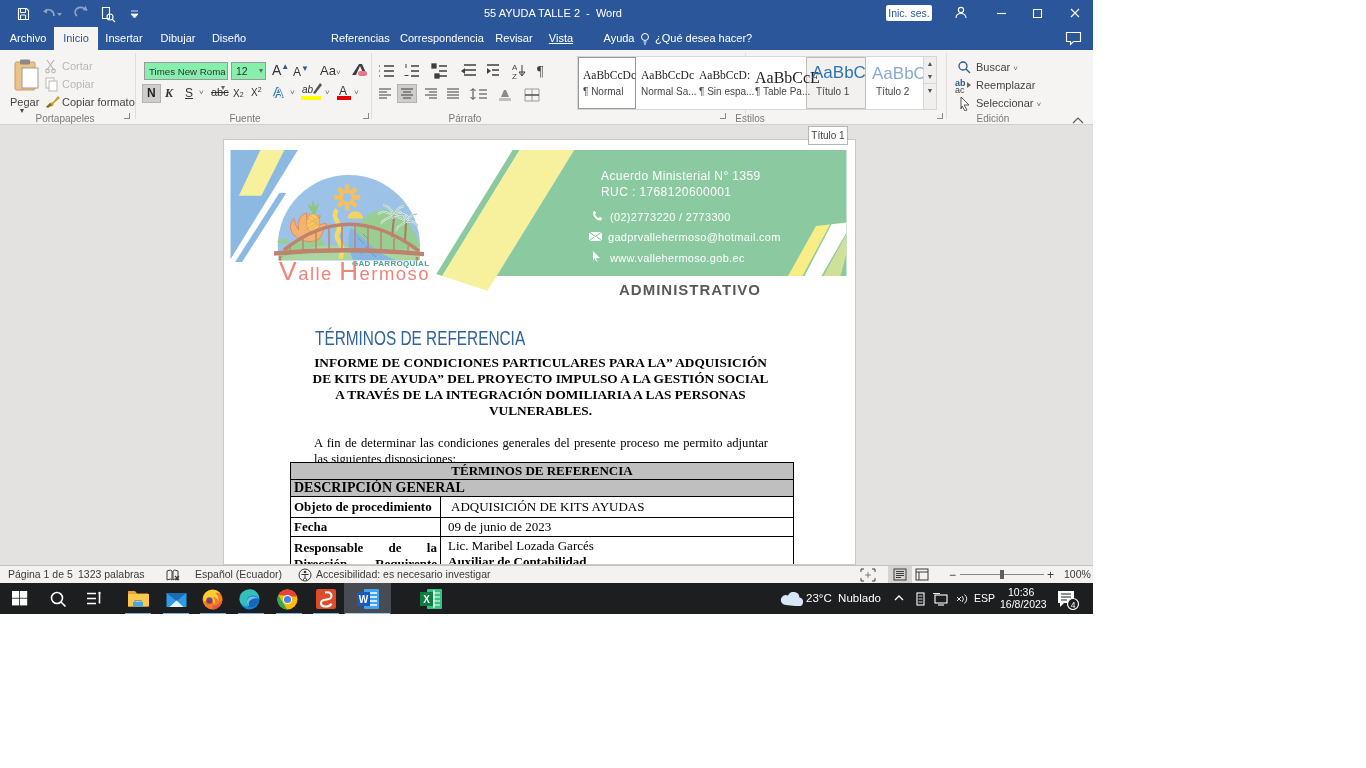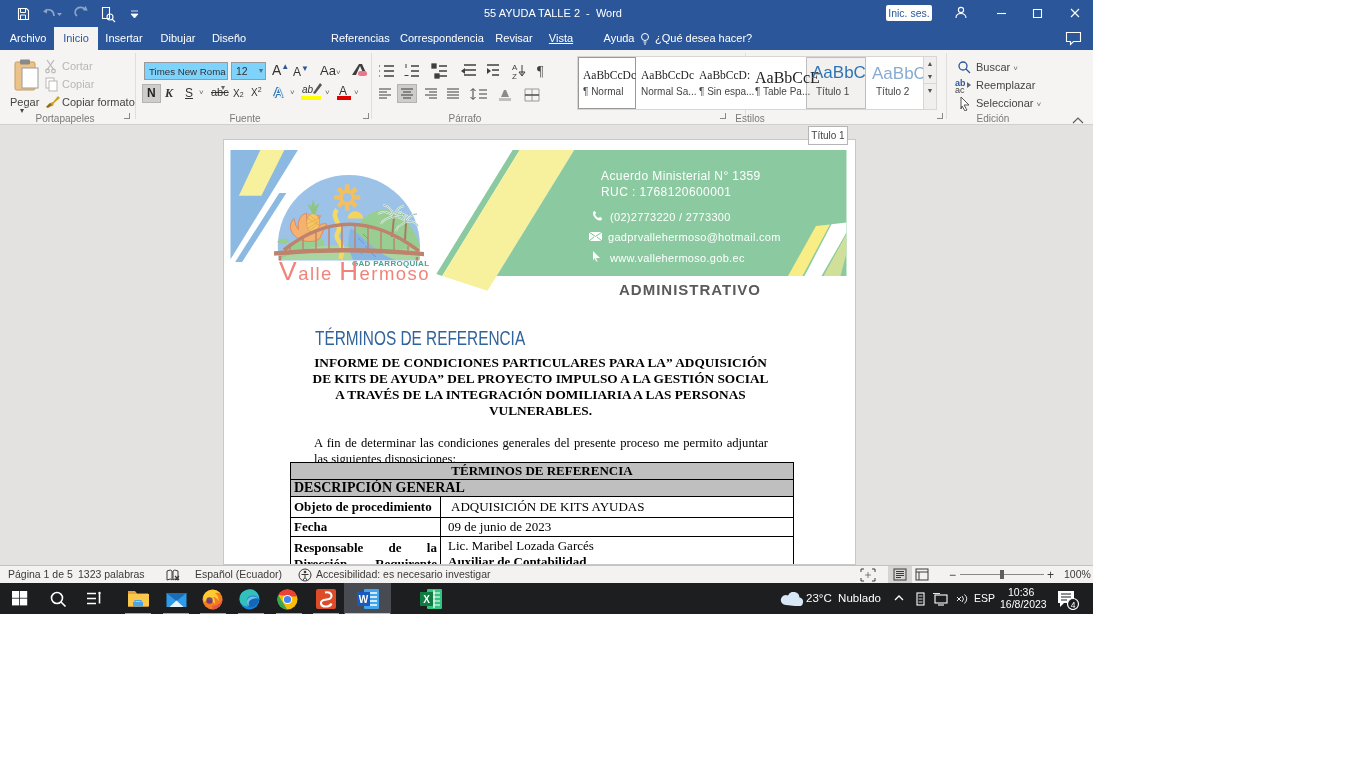--- a/index.html
+++ b/index.html
@@ -8,21 +8,21 @@
 .abs{position:absolute;}
 
 #titlebar{position:absolute;left:0;top:0;width:1093px;height:27px;background:#2b579a;color:#fff;}
 #tabrow{position:absolute;left:0;top:27px;width:1093px;height:23px;background:#2b579a;}
 .tab{position:absolute;top:0;height:23px;line-height:23px;color:#fff;font-size:11px;text-align:center;}
 #seltab{position:absolute;left:54px;top:0;width:44px;height:23px;background:#f5f4f2;color:#2b579a;line-height:23px;font-size:11px;text-align:center;}
 
 #ribbon{position:absolute;left:0;top:50px;width:1093px;height:75px;background:#f5f4f2;border-bottom:1px solid #d2d0ce;}
 .gname{position:absolute;top:63px;font-size:10px;color:#7a7876;text-align:center;}
 .vsep{position:absolute;top:3px;height:66px;width:1px;background:#e0dedc;}
-.combo{position:absolute;background:#7dd3fc;border:1px solid #999;font-size:10.5px;color:#333;}
+.combo{position:absolute;background:#86efac;border:1px solid #999;font-size:10.5px;color:#333;}
 .dlauncher{position:absolute;width:6px;height:6px;border-left:1px solid #888;border-top:1px solid #888;transform:rotate(180deg);}
 .btnsel{position:absolute;background:#cfcdcb;border:1px solid #b5b3b1;}
 .icn{position:absolute;}
 
 #docarea{position:absolute;left:0;top:125px;width:1093px;height:440px;background:#e3e2e1;overflow:hidden;}
 #page{position:absolute;left:223px;top:14px;width:633px;height:426px;background:#fff;border:1px solid #c8c8c8;overflow:hidden;font-family:"Liberation Serif",serif;}
 #tooltip{position:absolute;left:808px;top:1px;width:40px;height:19px;background:#fff;border:1px solid #b5b5b5;font-size:10px;color:#444;line-height:18px;text-align:center;font-family:"Liberation Sans",sans-serif;}
 
 #statusbar{position:absolute;left:0;top:565px;width:1093px;height:18px;background:#f3f2f1;border-top:1px solid #c4c2c0;font-size:10.5px;color:#3b3a39;}
 #statusbar span{position:absolute;top:2px;}

